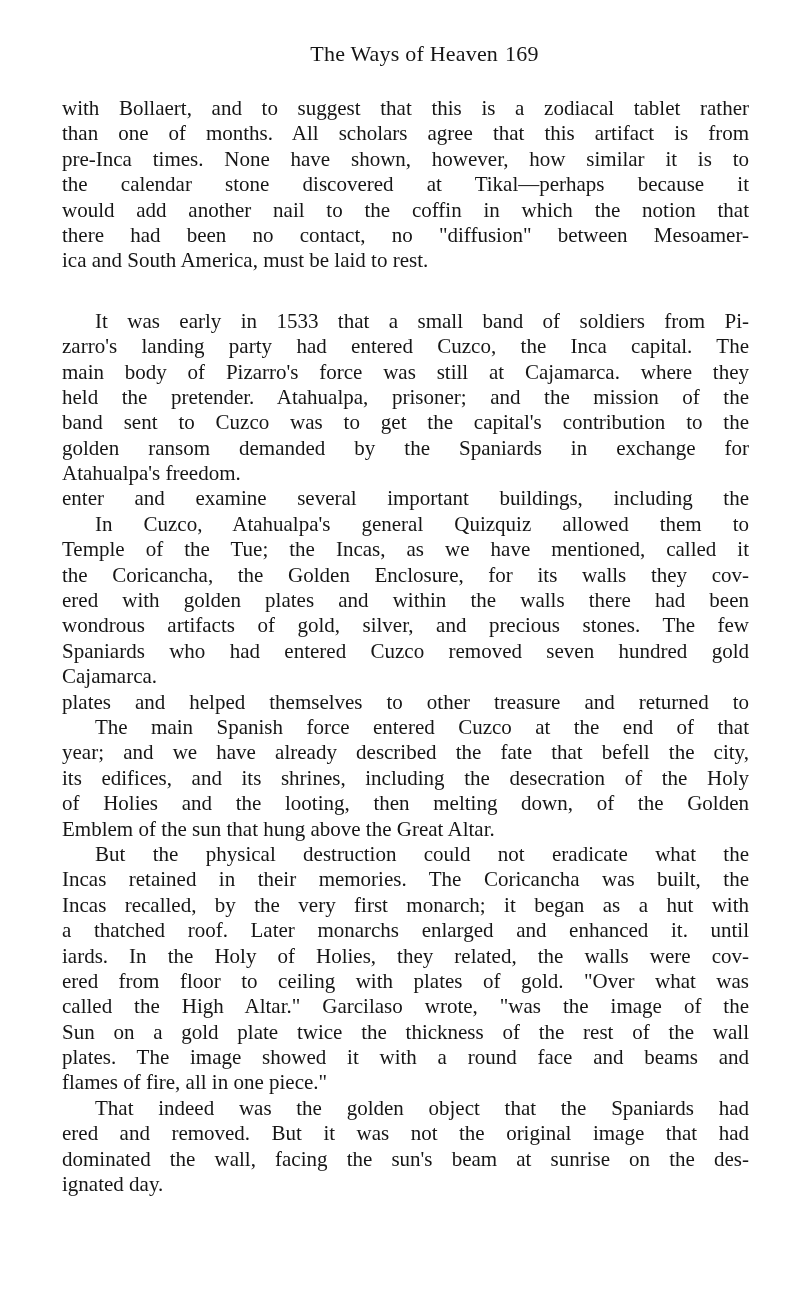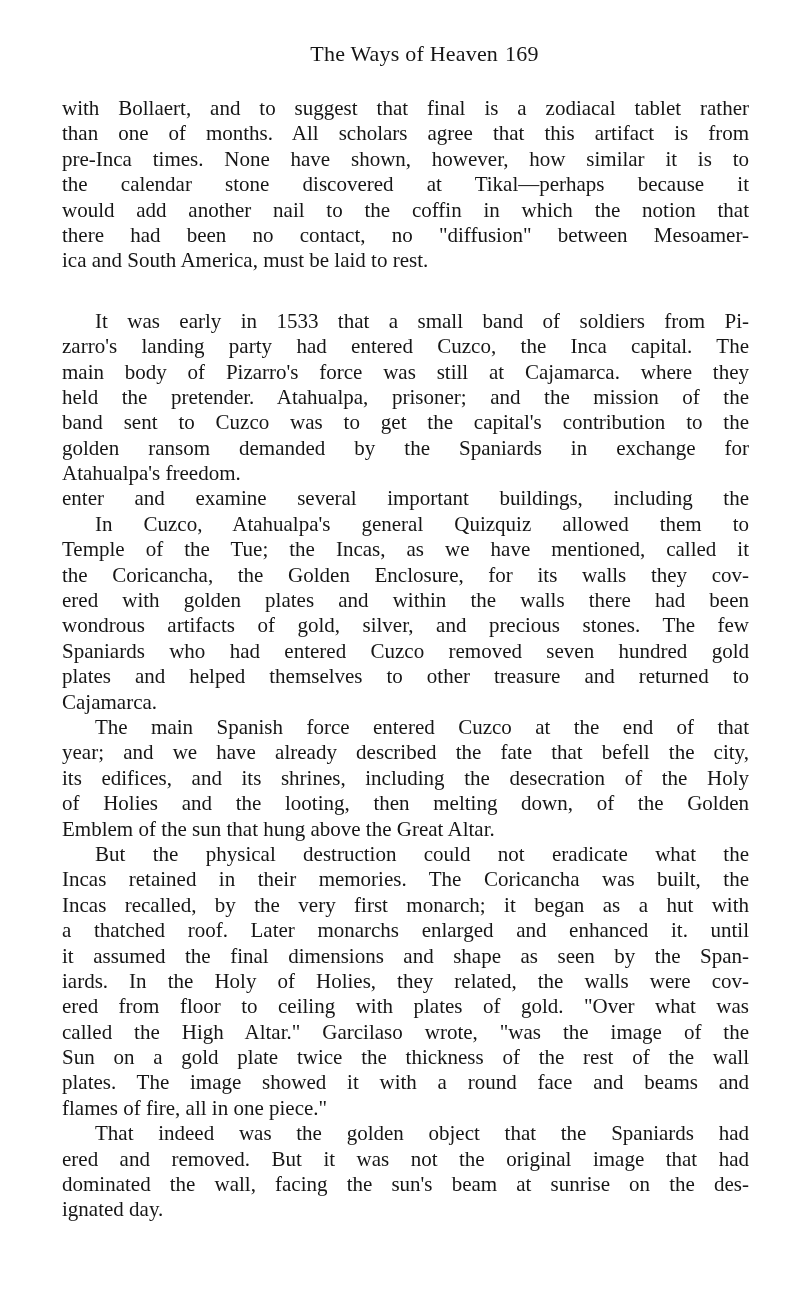--- a/index.html
+++ b/index.html
@@ -65,21 +65,21 @@
 </style>
 </head>
 <body>
 
 <div class="page">
   <div class="running-head">
     <span>The Ways of Heaven</span><span class="pagenum">169</span>
   </div>
   <div class="body-text" id="body-text">
       <div class="paragraph gap-after">
-        <div class="line">with Bollaert, and to suggest that final is a zodiacal tablet rather</div>
+        <div class="line">with Bollaert, and to suggest that this is a zodiacal tablet rather</div>
         <div class="line">than one of months. All scholars agree that this artifact is from</div>
         <div class="line">pre-Inca times. None have shown, however, how similar it is to</div>
         <div class="line">the calendar stone discovered at Tikal—perhaps because it</div>
         <div class="line">would add another nail to the coffin in which the notion that</div>
         <div class="line">there had been no contact, no "diffusion" between Mesoamer-</div>
         <div class="line last-line">ica and South America, must be laid to rest.</div>
       </div>
       <div class="paragraph">
         <div class="line indented">It was early in 1533 that a small band of soldiers from Pi-</div>
         <div class="line">zarro's landing party had entered Cuzco, the Inca capital. The</div>
@@ -90,36 +90,35 @@
         <div class="line last-line">Atahualpa's freedom.</div>
       </div>
       <div class="paragraph">
         <div class="line">enter and examine several important buildings, including the</div>
         <div class="line indented">In Cuzco, Atahualpa's general Quizquiz allowed them to</div>
         <div class="line">Temple of the Tue; the Incas, as we have mentioned, called it</div>
         <div class="line">the Coricancha, the Golden Enclosure, for its walls they cov-</div>
         <div class="line">ered with golden plates and within the walls there had been</div>
         <div class="line">wondrous artifacts of gold, silver, and precious stones. The few</div>
         <div class="line">Spaniards who had entered Cuzco removed seven hundred gold</div>
+        <div class="line last-line">Cajamarca.</div>
         <div class="line">plates and helped themselves to other treasure and returned to</div>
-        <div class="line last-line">Cajamarca.</div>
       </div>
       <div class="paragraph">
         <div class="line indented">The main Spanish force entered Cuzco at the end of that</div>
         <div class="line">year; and we have already described the fate that befell the city,</div>
         <div class="line">its edifices, and its shrines, including the desecration of the Holy</div>
         <div class="line">of Holies and the looting, then melting down, of the Golden</div>
         <div class="line last-line">Emblem of the sun that hung above the Great Altar.</div>
       </div>
       <div class="paragraph">
         <div class="line indented">But the physical destruction could not eradicate what the</div>
         <div class="line">Incas retained in their memories. The Coricancha was built, the</div>
         <div class="line">Incas recalled, by the very first monarch; it began as a hut with</div>
         <div class="line">a thatched roof. Later monarchs enlarged and enhanced it. until</div>
-        <div class="line">it assumed the final dimensions and shape as seen by the Span-</div>
         <div class="line">iards. In the Holy of Holies, they related, the walls were cov-</div>
         <div class="line">ered from floor to ceiling with plates of gold. "Over what was</div>
         <div class="line">called the High Altar." Garcilaso wrote, "was the image of the</div>
         <div class="line">Sun on a gold plate twice the thickness of the rest of the wall</div>
         <div class="line">plates. The image showed it with a round face and beams and</div>
         <div class="line last-line">flames of fire, all in one piece."</div>
       </div>
       <div class="paragraph">
         <div class="line indented">That indeed was the golden object that the Spaniards had</div>
         <div class="line">ered and removed. But it was not the original image that had</div>

